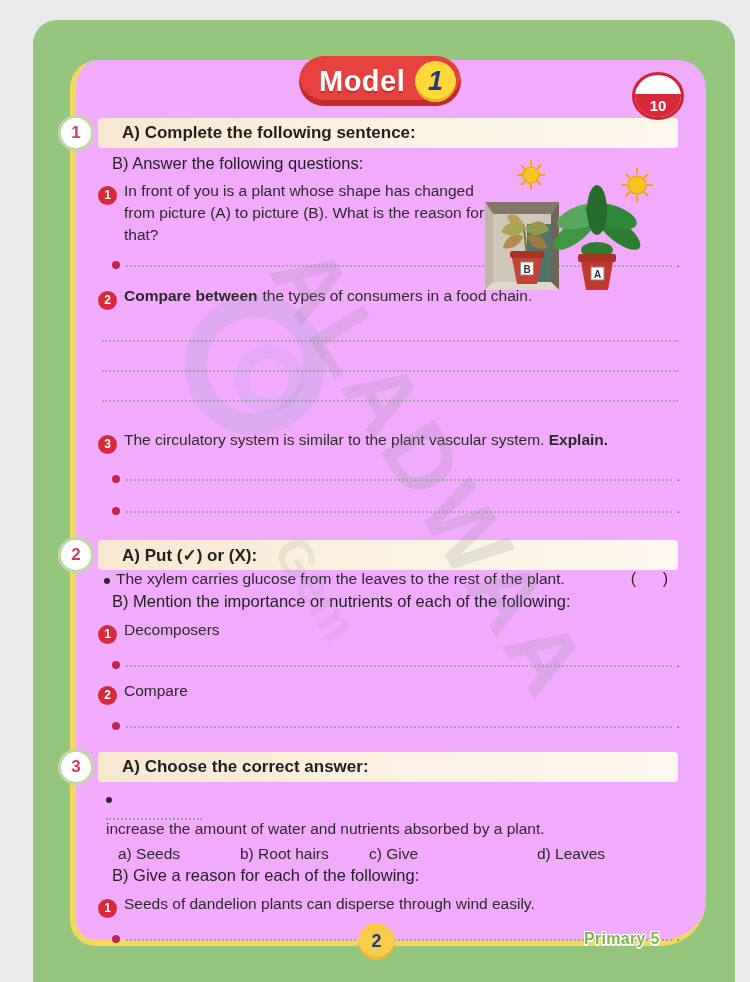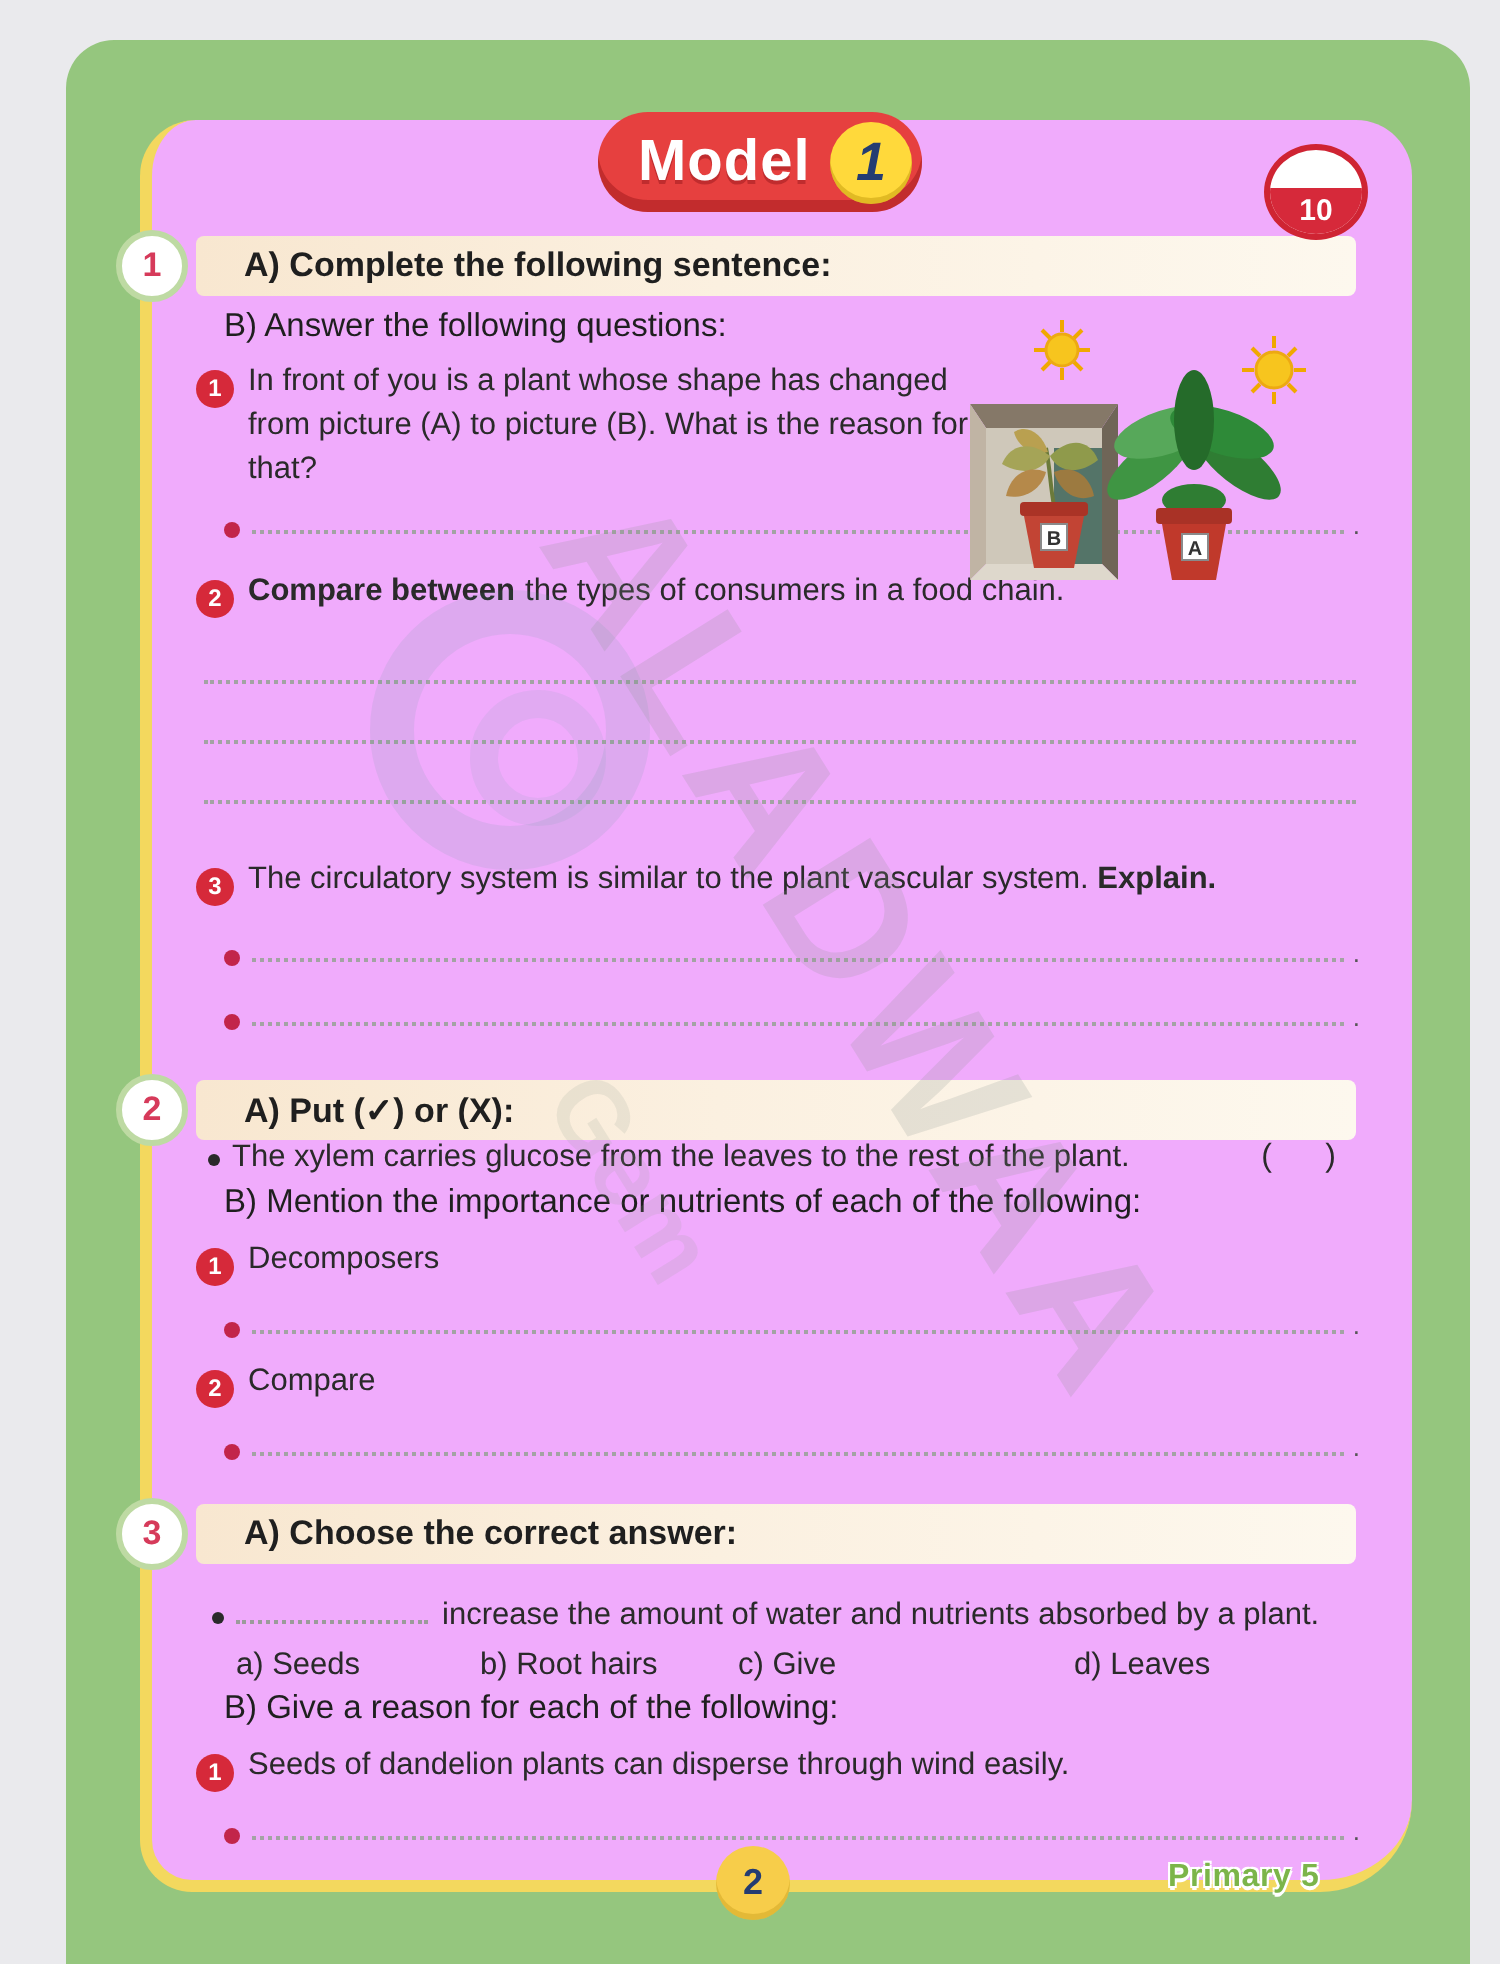--- a/index.html
+++ b/index.html
@@ -108,21 +108,21 @@
   .gap-3lines{margin-top:26px;}
   .mt-q3{margin-top:27px;}
   .mt-ansq3a{margin-top:20px;}
   .mt-ansq3b{margin-top:17px;}
   .mt-sec2{margin-top:22px;}
   .mt-tf{margin-left:6px;}
   .mt-s2hb{margin-top:4px;}
   .mt-item{margin-top:8px;}
   .mt-ansitem{margin-top:16px;}
   .mt-sec3{margin-top:19px;}
-  .mt-mcq{margin-top:15px;margin-left:8px;}
+  .mt-mcq{margin-top:15px;margin-left:8px;flex-direction:column;}
   .mt-s3hb{margin-top:3px;}
 </style>
 </head>
 <body>
 
 <div class="stage">
   <div class="page-green"></div>
 
   <div class="card">
 

